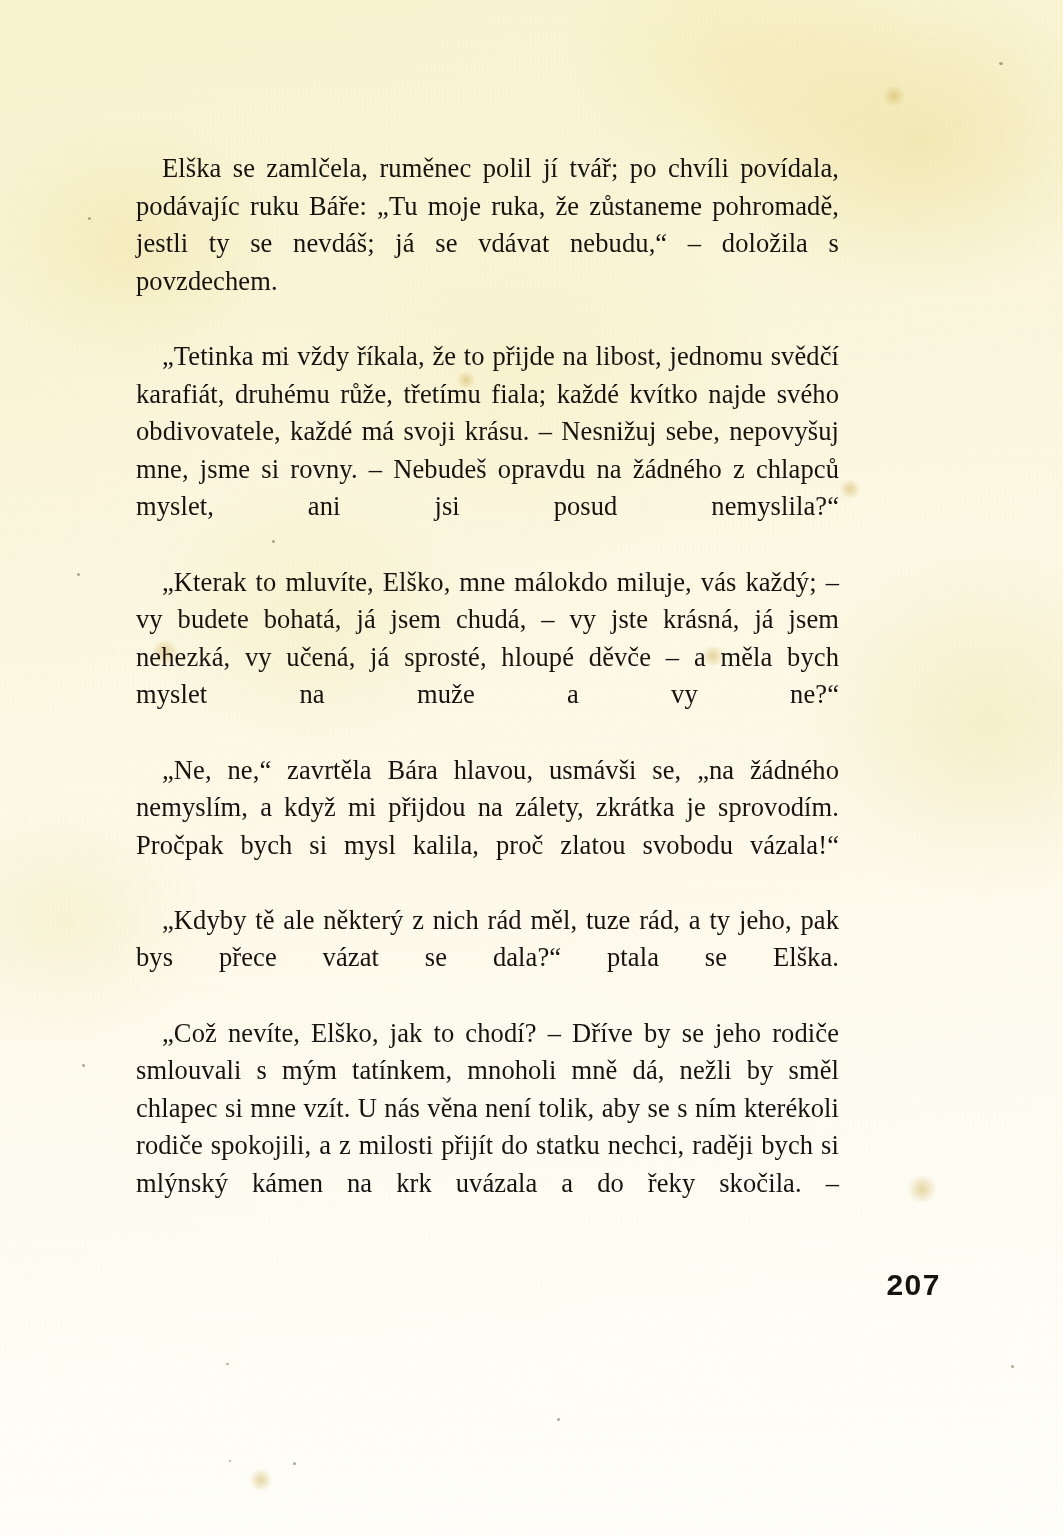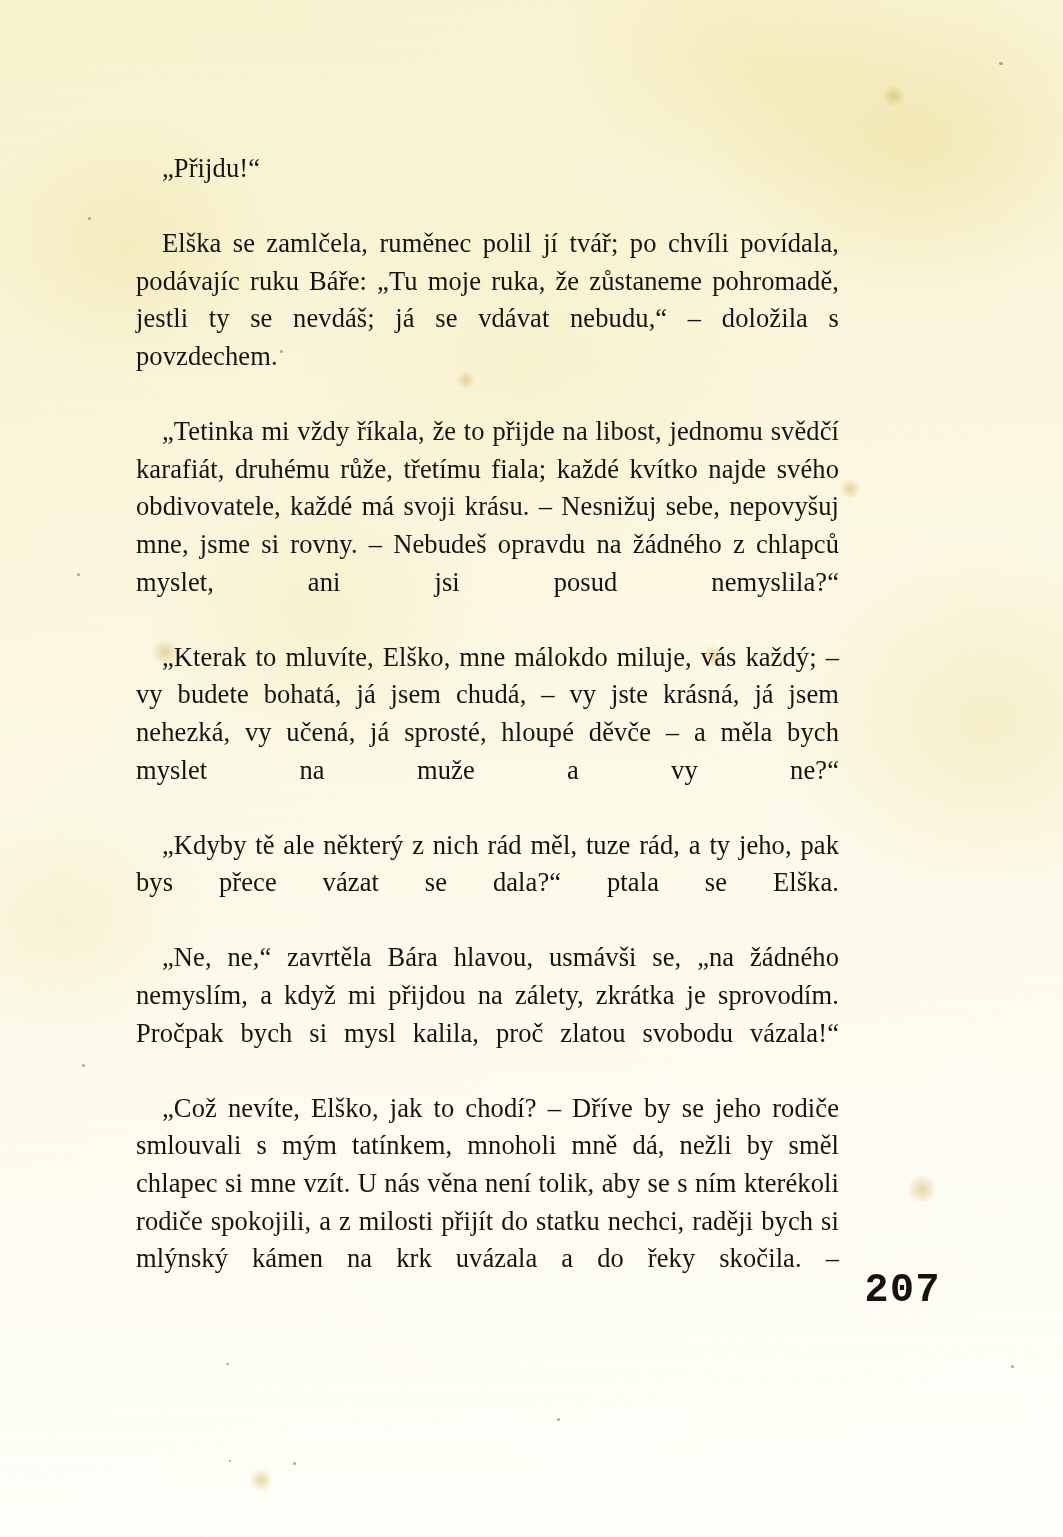--- a/index.html
+++ b/index.html
@@ -86,22 +86,22 @@
     content: "";
     display: inline-block;
     width: 100%;
   }
 
   
   #folio {
     position: absolute;
     right: 122px;
     top: 1268px;
-    font-family: Liberation Mono, monospace;
-    font-size: 40px;
+    font-family: Liberation Sans, sans-serif;
+    font-size: 30px;
     font-weight: 700;
     color: #16120f;
     letter-spacing: 1.5px;
   }
 </style>
 </head>
 <body>
 
 <div id="page">
 
@@ -122,25 +122,24 @@
   <div class="speck" style="left:293px; top:1462px; width:3px; height:3px;"></div>
   <div class="speck" style="left:557px; top:1418px; width:3px; height:3px;"></div>
   <div class="speck" style="left:280px; top:350px; width:3px; height:3px;"></div>
   <div class="speck" style="left:272px; top:540px; width:3px; height:3px;"></div>
   <div class="speck" style="left:229px; top:1460px; width:2px; height:2px;"></div>
   <div class="speck" style="left:999px; top:62px;  width:4px; height:3px;"></div>
   <div class="speck" style="left:1011px;top:1365px;width:3px; height:3px;"></div>
 
   <div id="textblock">
 
-    <p class="para">„Přijdu!“</p>
     <p class="para">Elška se zamlčela, ruměnec polil jí tvář; po chvíli povídala, podávajíc ruku Báře: „Tu moje ruka, že zůstaneme pohromadě, jestli ty se nevdáš; já se vdávat nebudu,“ – doložila s povzdechem.</p>
     <p class="para">„Tetinka mi vždy říkala, že to přijde na libost, jednomu svědčí karafiát, druhému růže, třetímu fiala; každé kvítko najde svého obdivovatele, každé má svoji krásu. – Nesnižuj sebe, nepovyšuj mne, jsme si rovny. – Nebudeš opravdu na žádného z chlapců myslet, ani jsi posud nemyslila?“</p>
     <p class="para">„Kterak to mluvíte, Elško, mne málokdo miluje, vás každý; – vy budete bohatá, já jsem chudá, – vy jste krásná, já jsem nehezká, vy učená, já sprosté, hloupé děvče – a měla bych myslet na muže a vy ne?“</p>
+    <p class="para">„Ne, ne,“ zavrtěla Bára hlavou, usmávši se, „na žádného nemyslím, a když mi přijdou na zálety, zkrátka je sprovodím. Pročpak bych si mysl kalila, proč zlatou svobodu vázala!“</p>
     <p class="para">„Kdyby tě ale některý z nich rád měl, tuze rád, a ty jeho, pak bys přece vázat se dala?“ ptala se Elška.</p>
-    <p class="para">„Ne, ne,“ zavrtěla Bára hlavou, usmávši se, „na žádného nemyslím, a když mi přijdou na zálety, zkrátka je sprovodím. Pročpak bych si mysl kalila, proč zlatou svobodu vázala!“</p>
     <p class="para">„Což nevíte, Elško, jak to chodí? – Dříve by se jeho rodiče smlouvali s mým tatínkem, mnoholi mně dá, nežli by směl chlapec si mne vzít. U nás věna není tolik, aby se s ním kterékoli rodiče spokojili, a z milosti přijít do statku nechci, raději bych si mlýnský kámen na krk uvázala a do řeky skočila. –</p>
 
   </div>
 
   <div id="folio">207</div>
 
 </div>
 
 </body></html>

